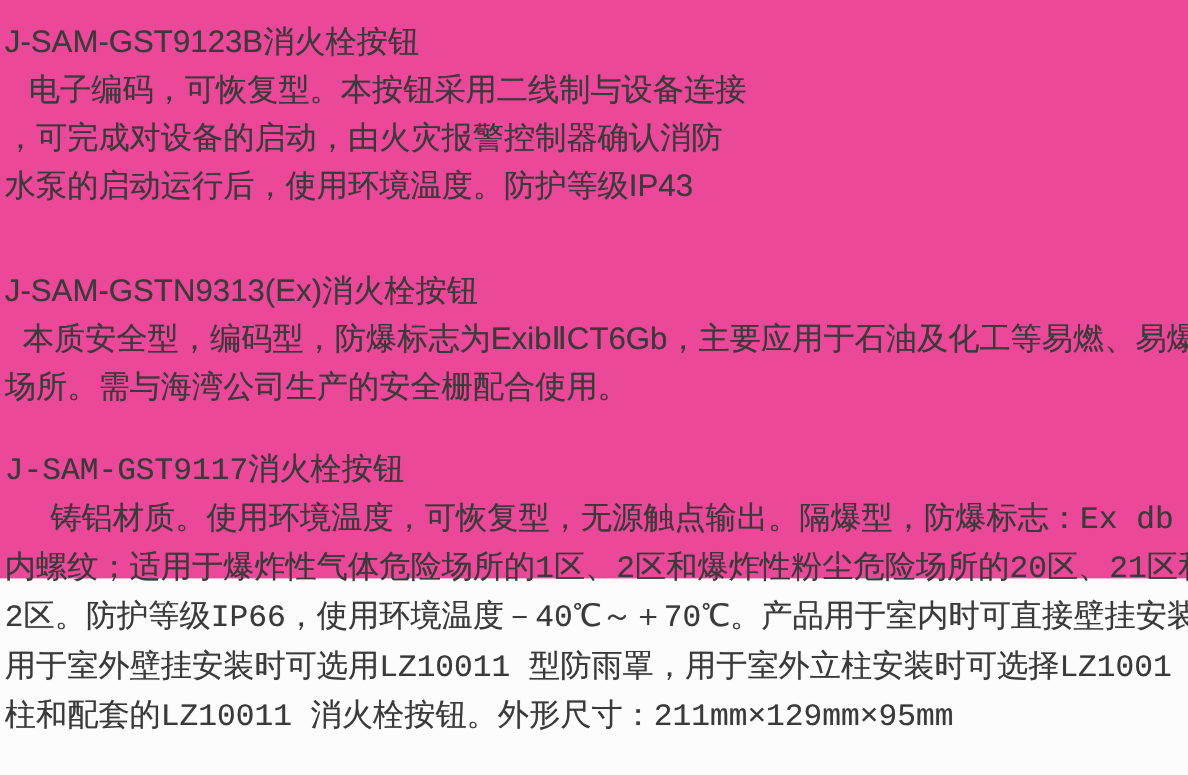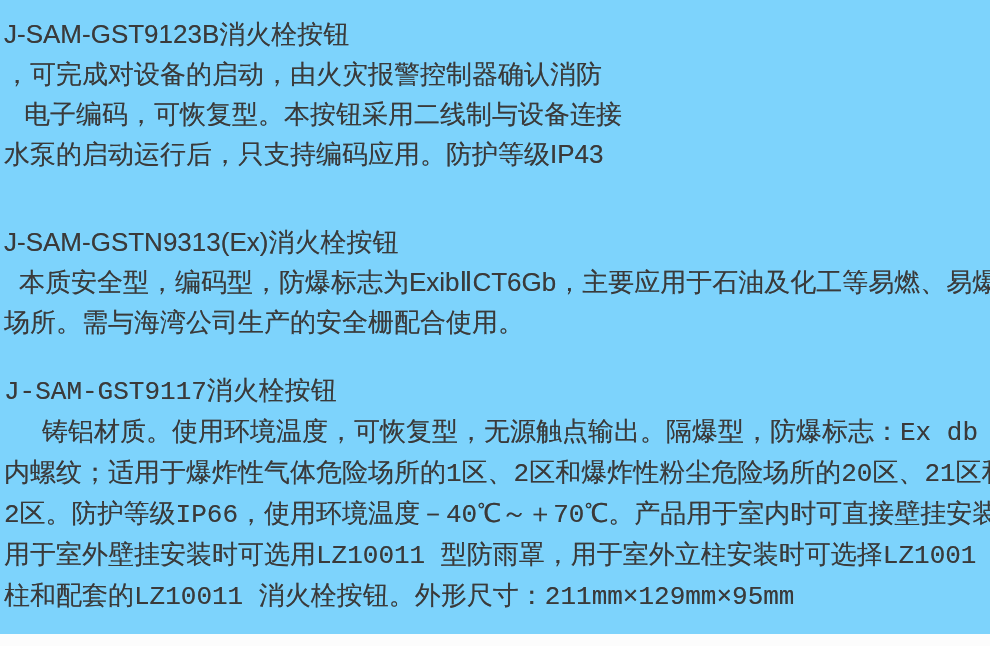--- a/index.html
+++ b/index.html
@@ -10,23 +10,23 @@
     width: 990px;
     height: 646px;
     overflow: hidden;
     background: #fcfcfc;
     color: #3a3a3a;
     font-family: "Liberation Sans", "DejaVu Sans", sans-serif;
   }
   .page {
     box-sizing: border-box;
     width: 990px;
-    height: 634px;
+    height: 482px;
     padding: 14px 0 0 4px;
-    background: #7dd3fc;
+    background: #ec4899;
   }
   .section {
     margin: 0;
   }
   .section + .section.gap-lg {
     margin-top: 48px;
   }
   .section + .section.gap-md {
     margin-top: 30px;
   }
@@ -50,23 +50,23 @@
   .indent-md  { padding-left: 20px; }
   .indent-lg  { padding-left: 38px; }
 </style>
 </head>
 <body>
 
 <main class="page">
 
   <section class="section section-1">
     <h2 class="model-title">J-SAM-GST9123B消火栓按钮</h2>
+    <div class="line indent-md">电子编码，可恢复型。本按钮采用二线制与设备连接</div>
     <div class="line">，可完成对设备的启动，由火灾报警控制器确认消防</div>
-    <div class="line indent-md">电子编码，可恢复型。本按钮采用二线制与设备连接</div>
-    <div class="line">水泵的启动运行后，只支持编码应用。防护等级IP43</div>
+    <div class="line">水泵的启动运行后，使用环境温度。防护等级IP43</div>
   </section>
 
   <section class="section section-2 gap-lg">
     <h2 class="model-title">J-SAM-GSTN9313(Ex)消火栓按钮</h2>
     <div class="line indent-sm">本质安全型，编码型，防爆标志为ExibⅡCT6Gb，主要应用于石油及化工等易燃、易爆</div>
     <div class="line">场所。需与海湾公司生产的安全栅配合使用。</div>
   </section>
 
   <section class="section section-3 gap-md">
     <h2 class="model-title">J-SAM-GST9117消火栓按钮</h2>

